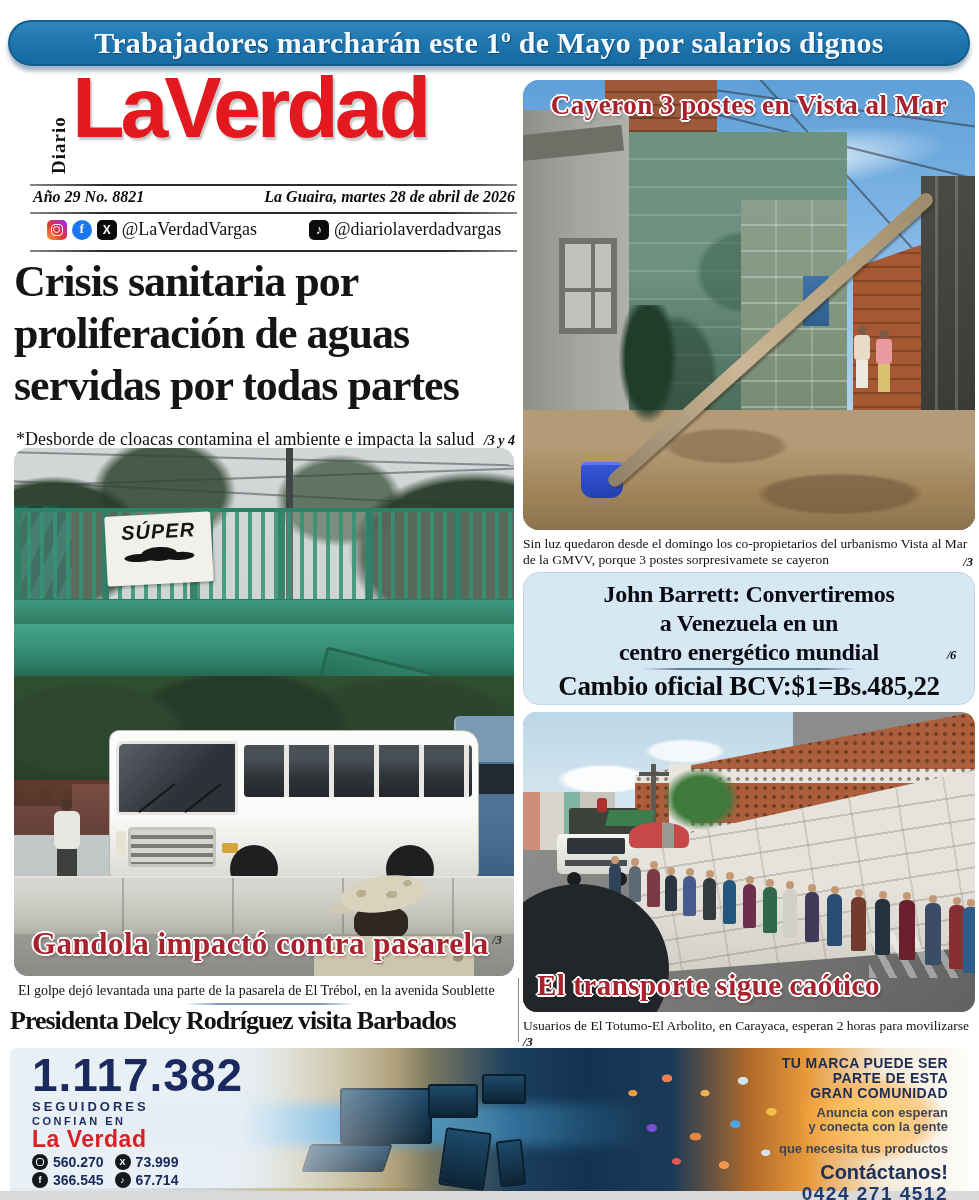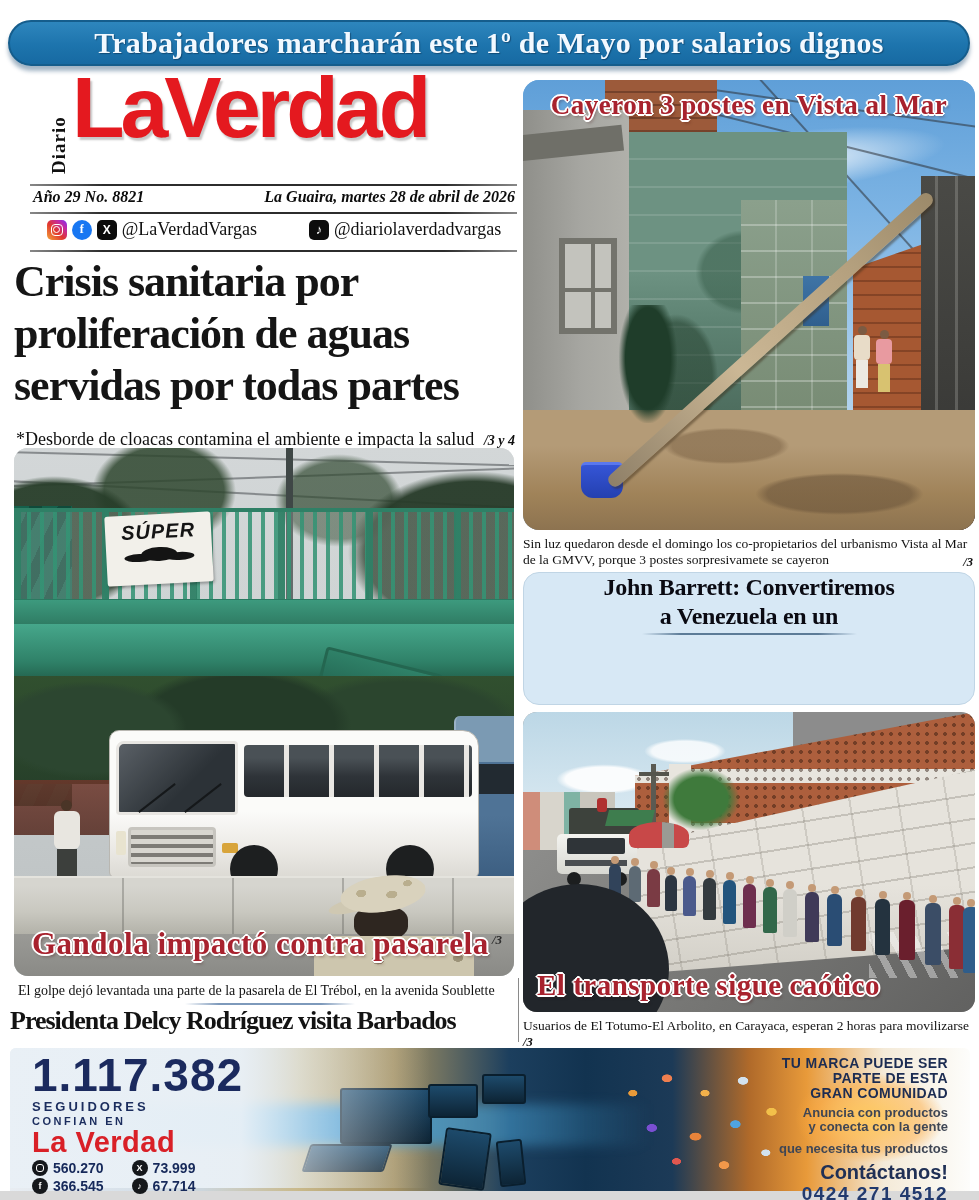--- a/index.html
+++ b/index.html
@@ -260,21 +260,21 @@
   .fig .fl { position:absolute; left:3px; top:34px; width:12px; height:28px; }
   .ov2 { left:0; top:10px; width:100%; text-align:center; font-size:27px; }
 
   .caption2 { left:523px; top:536px; width:452px; font-size:13.5px; }
   .caption2 .cap-ref { position:absolute; right:2px; bottom:-1px; }
 
   
   .barrett { position:absolute; left:523px; top:572px; width:452px; height:133px;
     background:#d7e8f5; border:1px solid #c0d5e5; border-radius:16px; text-align:center; }
   .bline { font-weight:700; font-size:24px; line-height:1.2; color:#0a0a12; letter-spacing:-.3px; }
-  .bline:first-child { }
+  .bline:first-child { padding-top:7px; }
   .b3wrap { position:relative; }
   .b3wrap .cap-ref { position:absolute; right:18px; bottom:3px; }
   .bdiv { margin:2px auto 1px; width:215px; height:2px;
     background:linear-gradient(90deg,transparent,#5c7b97 18%,#5c7b97 82%,transparent); }
   .exchange { font-weight:700; font-size:27px; letter-spacing:-.3px; color:#0a0a0f; }
 
   
   .photo3 { left:523px; top:712px; width:452px; height:300px; background:#8c8c8c; }
   .sky3 { position:absolute; left:0; top:0; width:270px; height:112px;
     background:
@@ -353,23 +353,23 @@
       radial-gradient(8px 6px at 85% 45%, #f2c04a 60%, transparent 70%),
       radial-gradient(7px 5px at 35% 85%, #e0574f 60%, transparent 70%),
       radial-gradient(8px 6px at 60% 88%, #f2984a 60%, transparent 70%),
       radial-gradient(7px 5px at 82% 78%, #d2e2ef 60%, transparent 70%); }
   .leftfade { position:absolute; left:0; top:0; width:420px; height:140px;
     background:linear-gradient(90deg, rgba(233,240,246,.96) 0 55%, rgba(233,240,246,.55) 72%, transparent 100%); }
   .ad-left { position:absolute; left:22px; top:4px; color:#1b2d5e; z-index:5; }
   .followers { font-weight:800; font-size:46px; letter-spacing:1px; line-height:1.0; color:#1b2a5e; }
   .seg  { font-weight:800; font-size:13px; letter-spacing:3px; margin-top:1px; }
   .conf { font-weight:800; font-size:11px; letter-spacing:2.5px; margin-top:1px; }
-  .brand2 { font-weight:800; font-size:29px; letter-spacing:.5px; color:#d92027; line-height:1.05; }
+  .brand2 { font-weight:800; font-size:23px; letter-spacing:.5px; color:#d92027; line-height:1.05; }
   .stats { margin-top:2px; }
-  .stat-row { display:flex; gap:28px; align-items:center; height:18px; }
+  .stat-row { display:flex; gap:11px; align-items:center; height:18px; }
   .stat { display:flex; gap:5px; align-items:center; font-weight:800; font-size:14px; color:#16295a; }
   .nicon { width:16px; height:16px; border-radius:50%; background:#15181c; color:#fff;
     display:inline-flex; align-items:center; justify-content:center; font-size:9px; font-weight:700;
     position:relative; }
   .nicon.sq::before { content:""; position:absolute; inset:4px; border:1.3px solid #fff; border-radius:3px; }
   .ad-right { position:absolute; right:22px; top:8px; text-align:right; z-index:5; }
   .p1 { font-weight:800; font-size:14px; line-height:15px; color:#1c2c52; letter-spacing:.4px; }
   .p4 { font-weight:600; font-size:13px; line-height:14px; color:#3f4654; margin-top:5px; }
   .contact { font-weight:800; font-size:20px; color:#203055; margin-top:5px; }
   .phone { font-weight:800; font-size:19px; letter-spacing:1.5px; color:#223a6e; line-height:1.1; }
@@ -497,21 +497,26 @@
     <div class="overlay-title ov2">Cayeron 3 postes en Vista al Mar</div>
   </div>
   <div class="caption caption2">
     <span>Sin luz quedaron desde el domingo los co-propietarios del urbanismo Vista al Mar de la GMVV, porque 3 postes sorpresivamete se cayeron</span>
     <span class="cap-ref">/3</span>
   </div>
 
   <div class="barrett">
     <div class="bline">John Barrett: Convertiremos</div>
     <div class="bline">a Venezuela en un</div>
+    <div class="bline b3wrap">
+      <span>centro energético mundial</span>
+      <span class="cap-ref">/6</span>
+    </div>
     <div class="bdiv"></div>
+    <div class="exchange">Cambio oficial BCV:$1=Bs.485,22</div>
   </div>
 
   <div class="photo photo3">
     <div class="road3"></div>
     <div class="sky3"></div>
     <div class="town3"></div>
     <div class="facade">
       <div class="brick3"></div>
       <div class="col3"></div>
       <div class="palm3"></div>
@@ -597,21 +602,21 @@
           </span>
         </div>
 
       </div>
     </div>
 
     <div class="ad-right">
       <div class="p1">TU MARCA PUEDE SER</div>
       <div class="p1">PARTE DE ESTA</div>
       <div class="p1">GRAN COMUNIDAD</div>
-      <div class="p4">Anuncia con productos</div>
+      <div class="p4">Anuncia con esperan</div>
       <div class="p4" style="margin-top:0;">y conecta con la gente</div>
       <div class="p4" style="margin-top:8px;">que necesita tus productos</div>
       <div class="contact">Contáctanos!</div>
       <div class="phone">0424 271 4512</div>
     </div>
   </div>
 
   <div class="bottom-strip"></div>
 </div>
 

